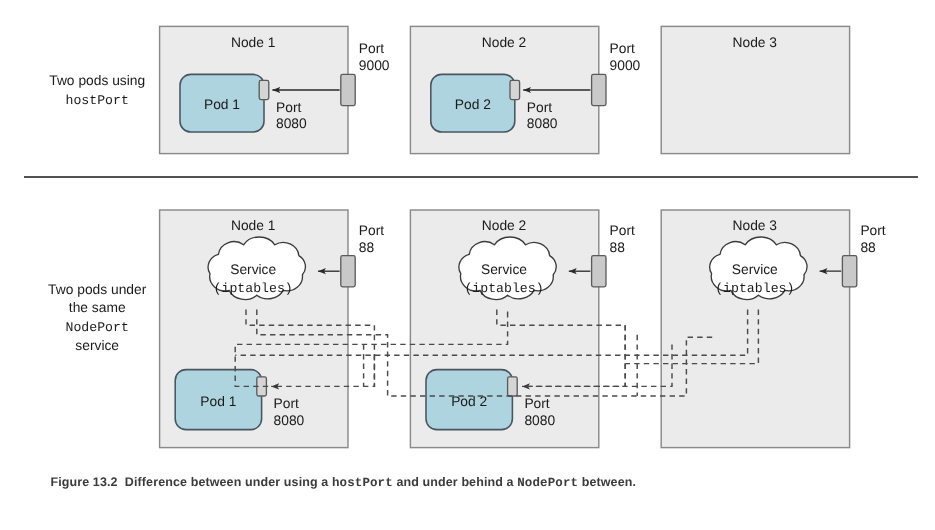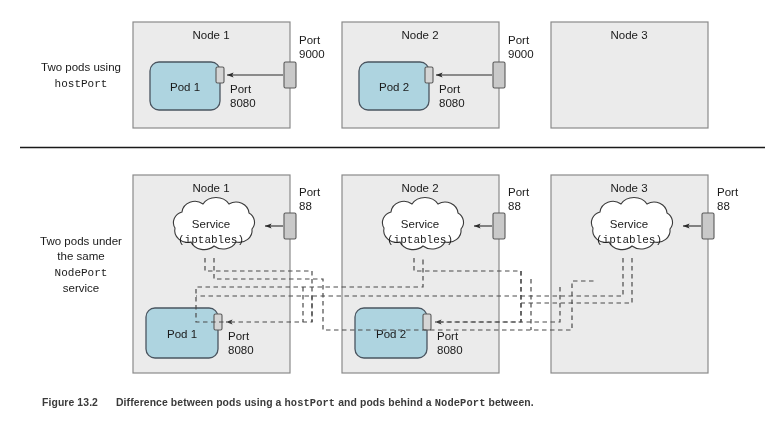--- a/index.html
+++ b/index.html
@@ -97,21 +97,21 @@
     position: absolute;
     left: 31px;
     top: 397px;
     font-family: "Liberation Sans", sans-serif;
     font-size: 10.4px;
     font-weight: bold;
     color: #3b3b3b;
     white-space: nowrap;
     letter-spacing: 0.01em;
   }
-  .caption .figno { margin-right: 18px; padding-left: 11px; }
+  .caption .figno { margin-right: 6px; padding-left: 11px; }
   .caption .mono {
     font-family: "Liberation Mono", monospace;
     font-weight: bold;
     font-size: 10.4px;
   }
 </style>
 </head>
 <body>
 
 <div id="figure-root">
@@ -296,16 +296,16 @@
         <path class="dashed-line" d="M521,271 L521,322"></path>
         <path class="dashed-line" d="M531,279 L531,330"></path>
         <path class="dashed-line" d="M560,287 L560,322 L435,322"></path>
         <path class="dashed-line" d="M303,287 L303,322"></path>
         <path class="dashed-line" d="M312,296 L312,322"></path>
       </g>
     </g>
   </svg>
 
   <div class="caption">
-    <span class="figno">Figure 13.2</span><span>Difference between pods using a </span><span class="mono">hostPort</span><span> and pods behind a </span><span class="mono">NodePort</span><span> between.</span>
+    <span class="figno">Figure 13.2</span><span>Difference between under using a </span><span class="mono">hostPort</span><span> and under behind a </span><span class="mono">NodePort</span><span> between.</span>
   </div>
 
 </div>
 
 </body></html>

